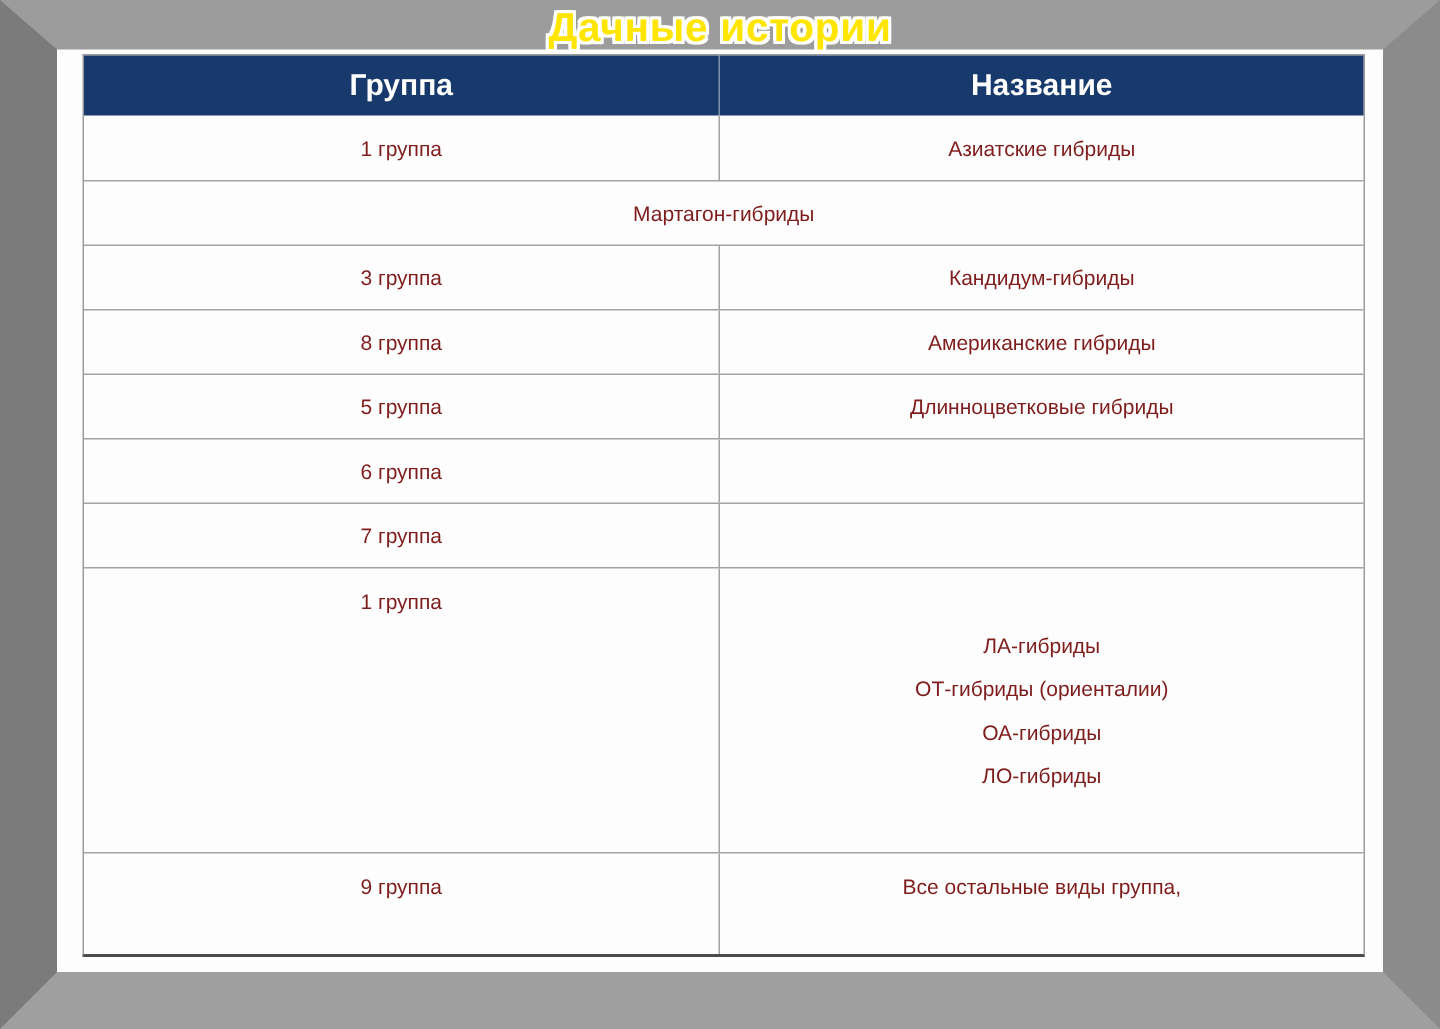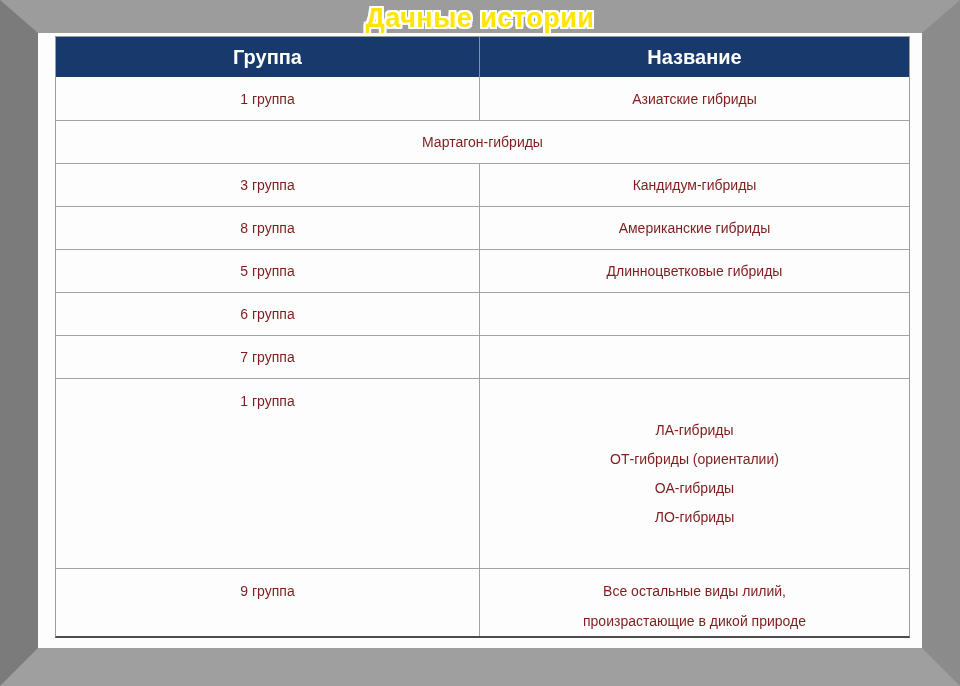--- a/index.html
+++ b/index.html
@@ -87,19 +87,18 @@
           <div class="line">ОА-гибриды</div>
           <div class="line">ЛО-гибриды</div>
         </div>
       </div>
 
       <div class="row r-last">
         <div class="cell c1">
           <div class="line">9 группа</div>
         </div>
         <div class="cell c2">
-          <div class="line">Все остальные виды лилий,</div>
-          <div class="line">произрастающие в дикой природе</div>
+          <div class="line">Все остальные виды группа,</div>
         </div>
       </div>
     </div>
   </div>
 </div>
 
 </body></html>

